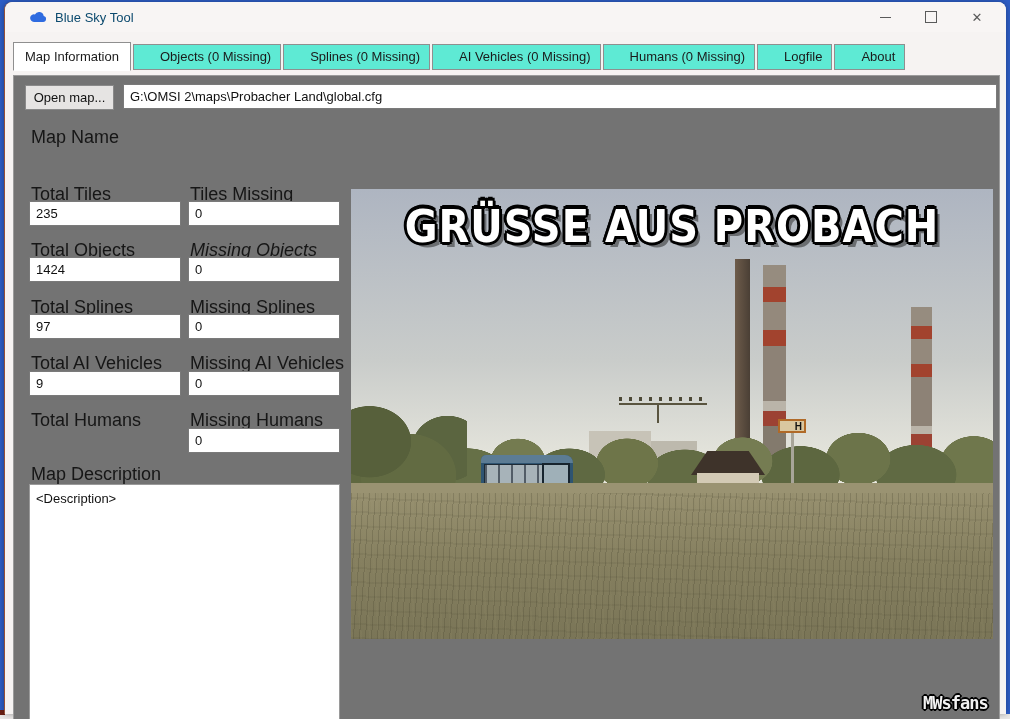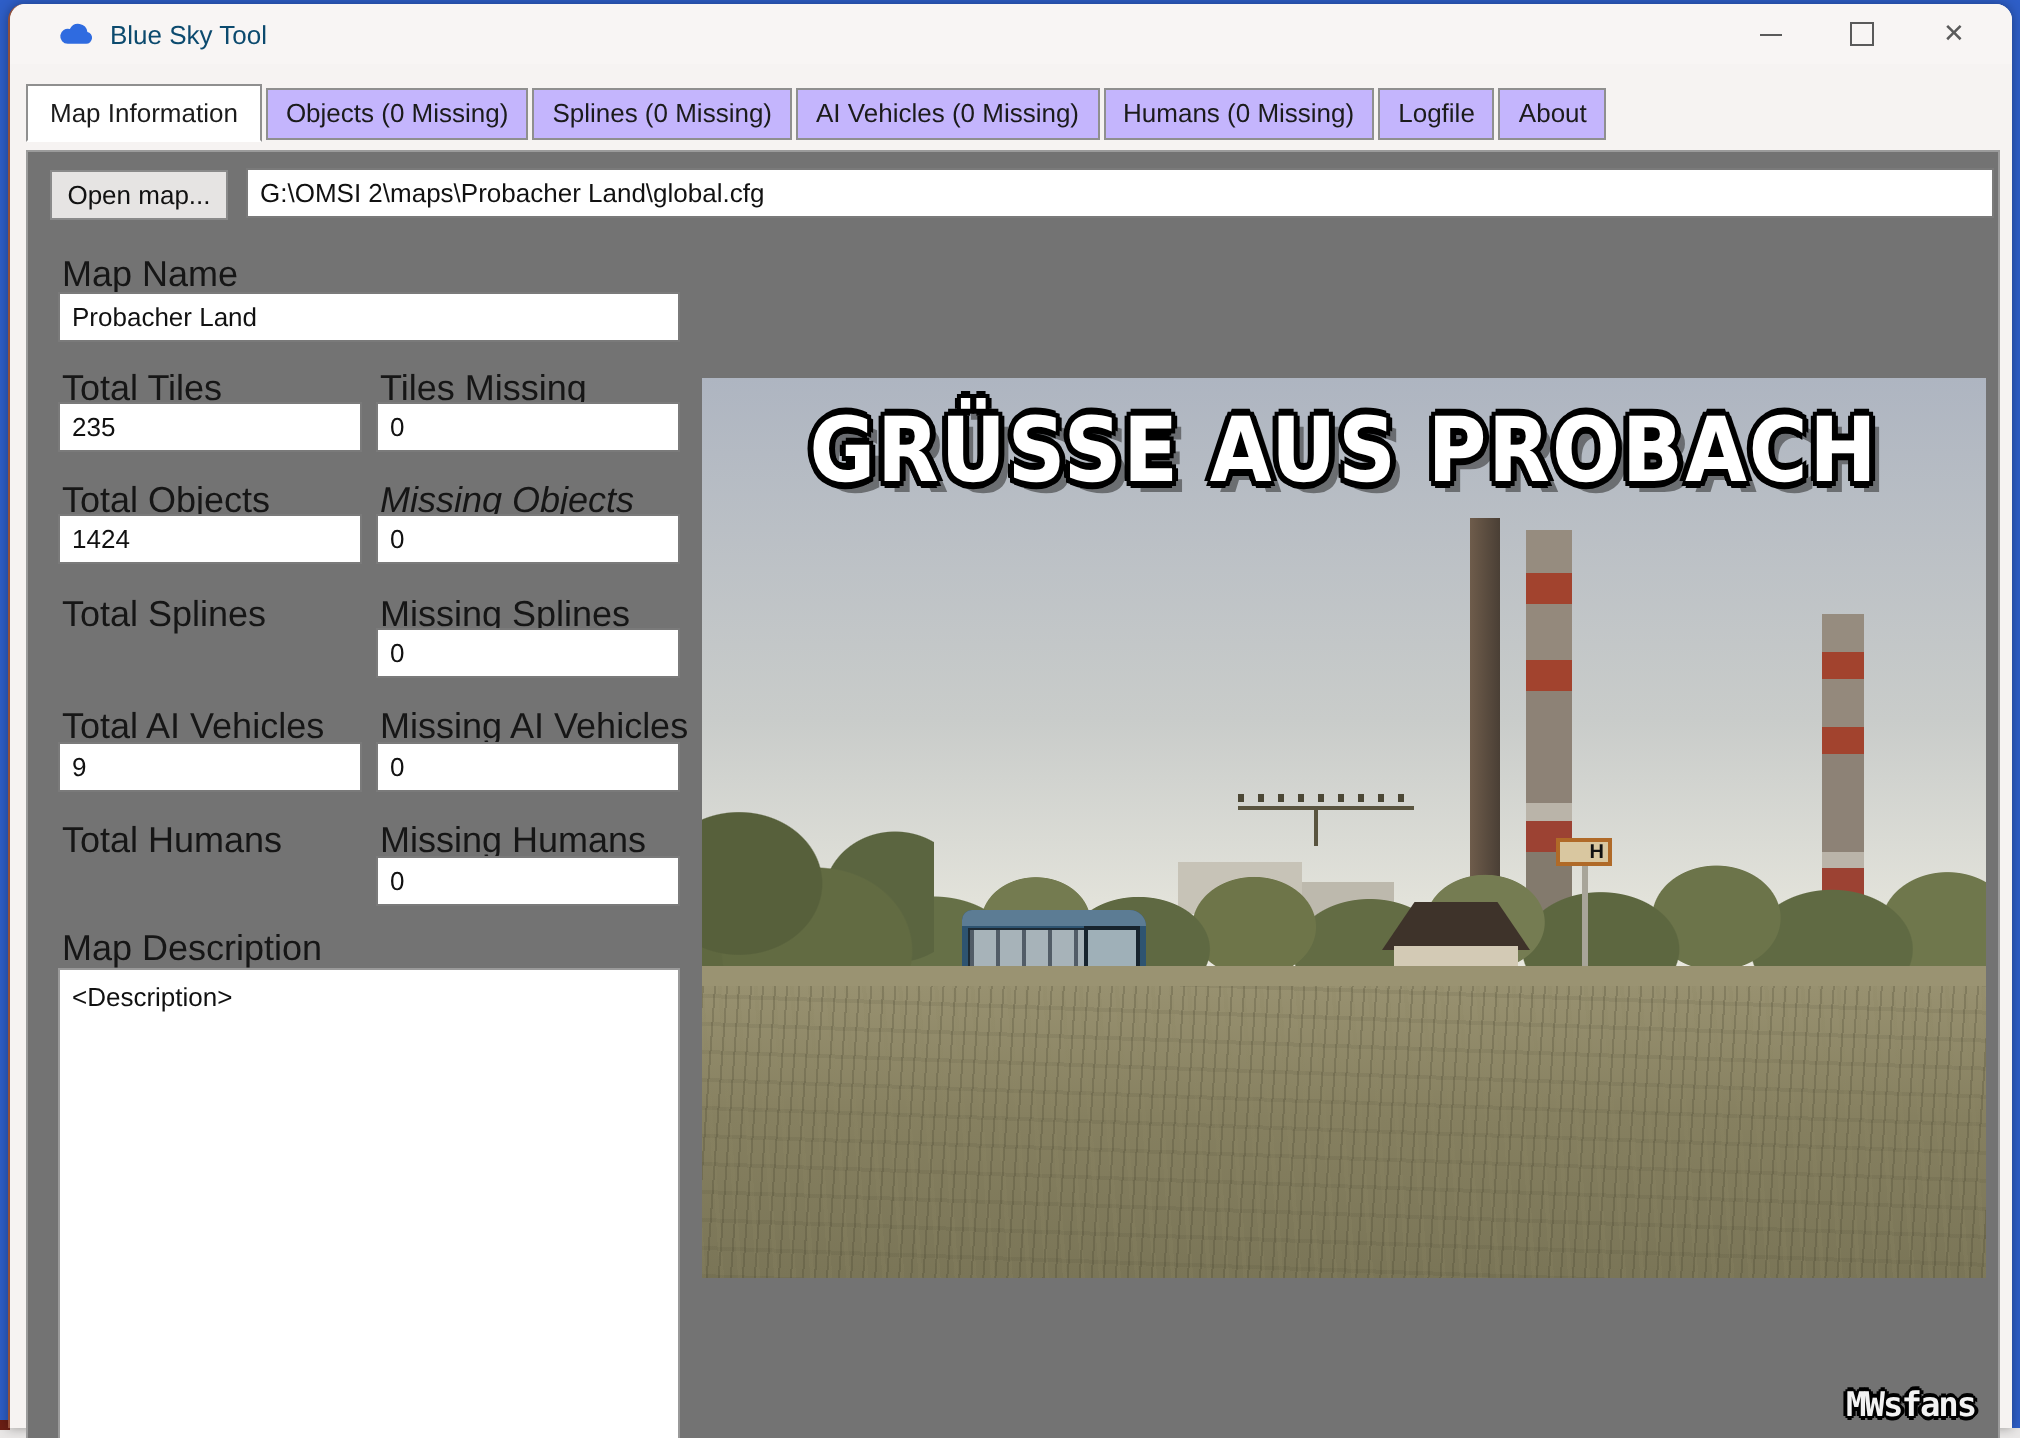--- a/index.html
+++ b/index.html
@@ -14,22 +14,22 @@
     background:#f8f5f4;display:flex;align-items:center;}
   .app-icon{width:18px;height:14px;margin-left:24px;margin-right:8px;flex:0 0 auto;}
   .app-title{font-size:13px;color:#0c4a6e;}
   .winctrls{position:absolute;right:6px;top:0;height:30px;display:flex;}
   .wbtn{width:46px;height:30px;display:flex;align-items:center;justify-content:center;
     color:#5a5a5a;font-size:13px;cursor:default;}
   .wbtn .box{width:10px;height:10px;border:1px solid #5a5a5a;display:inline-block;}
   .wbtn .dash{width:11px;height:1px;background:#5a5a5a;display:inline-block;}
   
   .tabs{position:absolute;left:8px;top:40px;height:28px;display:flex;align-items:flex-end;}
-  .tab{font-size:13px;color:#1b1b1b;background:#c4b5fd;border:1px solid #8f8f8f;
-    padding:4px 9px 5px 9px;margin-right:2px;white-space:nowrap;position:relative;z-index:1;}
+  .tab{font-size:13px;color:#1b1b1b;background:#5eead4;border:1px solid #8f8f8f;
+    padding:4px 9px 5px 26px;margin-right:2px;white-space:nowrap;position:relative;z-index:1;}
   .tab.selected{background:#ffffff;border-bottom:1px solid #ffffff;z-index:3;
     padding:6px 11px 6px 11px;margin-bottom:-1px;}
   .tabpage{position:absolute;left:8px;top:73px;width:985px;height:644px;
     background:#737373;border:1px solid #9b9b9b;z-index:2;}
   
   .btn{position:absolute;left:11px;top:9px;width:89px;height:25px;background:#e6e4e3;
     border:1px solid #8a8a8a;font-size:13px;color:#111;
     font-family:"Liberation Sans",sans-serif;}
   .tb{position:absolute;height:23px;border:1px solid #7a7a7a;background:#fff;
     font-size:13px;color:#111;padding:0 6px;font-family:"Liberation Sans",sans-serif;outline:none;}
@@ -122,34 +122,34 @@
     <div class="tab">Logfile</div>
     <div class="tab">About</div>
   </div>
 
   <div class="tabpage">
 
     <button class="btn">Open map...</button>
     <input class="tb" style="left: 109px; top: 8px; width: 860px;" value="G:\OMSI 2\maps\Probacher Land\global.cfg">
 
     <div class="lbl" style="left:17px;top:51px;">Map Name</div>
-    <input class="tb" style="left: 15px; top: 70px; width: 297px;" value="Probacher Land">
 
     <div class="lbl" style="left:17px;top:108px;">Total Tiles</div>
     <div class="lbl" style="left:176px;top:108px;">Tiles Missing</div>
     <input class="tb" style="left: 15px; top: 125px; width: 138px;" value="235">
     <input class="tb" style="left: 174px; top: 125px; width: 138px;" value="0">
 
     <div class="lbl" style="left:17px;top:164px;">Total Objects</div>
     <div class="lbl" style="left:176px;top:164px;font-style:italic;">Missing Objects</div>
     <input class="tb" style="left: 15px; top: 181px; width: 138px;" value="1424">
     <input class="tb" style="left: 174px; top: 181px; width: 138px;" value="0">
 
     <div class="lbl" style="left:17px;top:221px;">Total Splines</div>
     <div class="lbl" style="left:176px;top:221px;">Missing Splines</div>
+    <input class="tb" style="left: 15px; top: 238px; width: 138px;" value="97">
     <input class="tb" style="left: 174px; top: 238px; width: 138px;" value="0">
 
     <div class="lbl" style="left:17px;top:277px;">Total AI Vehicles</div>
     <div class="lbl" style="left:176px;top:277px;">Missing AI Vehicles</div>
     <input class="tb" style="left: 15px; top: 295px; width: 138px;" value="9">
     <input class="tb" style="left: 174px; top: 295px; width: 138px;" value="0">
 
     <div class="lbl" style="left:17px;top:334px;">Total Humans</div>
     <div class="lbl" style="left:176px;top:334px;">Missing Humans</div>
     <input class="tb" style="left: 174px; top: 352px; width: 138px;" value="0">

